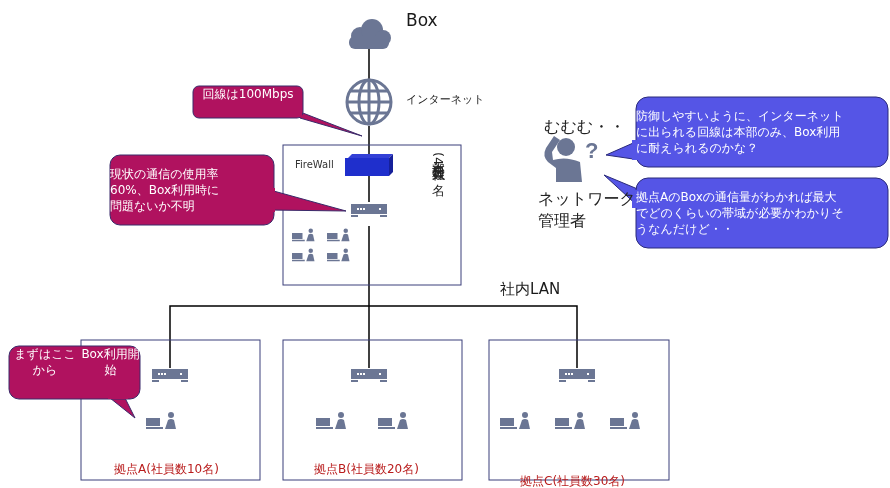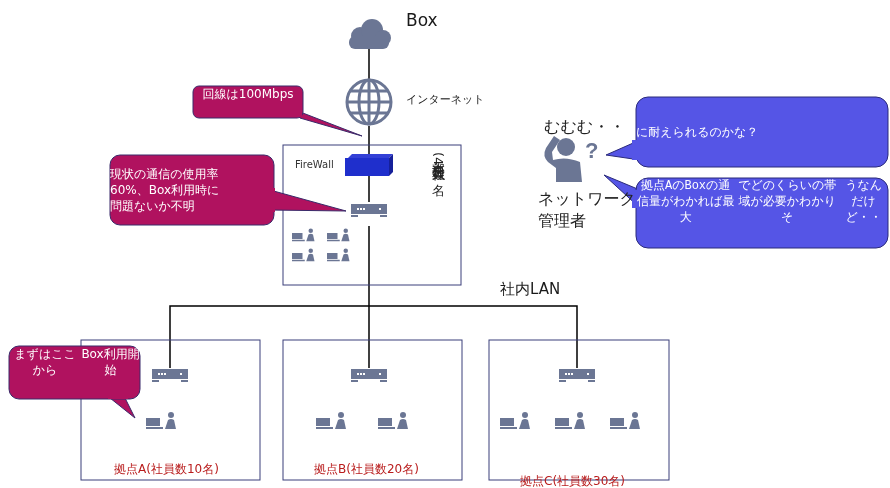--- a/index.html
+++ b/index.html
@@ -214,19 +214,21 @@
 <div class="bubble-text" style="left:110px; top:155px; width:164px; height:70px; flex-direction:column;">
   <div>現状の通信の使用率</div>
   <div>60%、Box利用時に</div>
   <div>問題ないか不明</div>
 </div>
 <div class="bubble-text" style="left:9px; top:346px; width:131px; height:53px; flex-direction:row;">
   <div>まずはここから</div>
   <div>Box利用開始</div>
 </div>
 <div class="bubble-text blue" style="left:636px; top:97px; width:252px; height:70px; flex-direction:column;">
+  <div>防御しやすいように、インターネット</div>
+  <div>に出られる回線は本部のみ、Box利用</div>
   <div>に耐えられるのかな？</div>
 </div>
-<div class="bubble-text blue" style="left:636px; top:178px; width:252px; height:70px; flex-direction:row;font-family:Liberation Mono, monospace;">
+<div class="bubble-text blue" style="left:636px; top:178px; width:252px; height:70px; flex-direction:column;">
   <div>拠点AのBoxの通信量がわかれば最大</div>
   <div>でどのくらいの帯域が必要かわかりそ</div>
   <div>うなんだけど・・</div>
 </div>
 
 </body></html>

